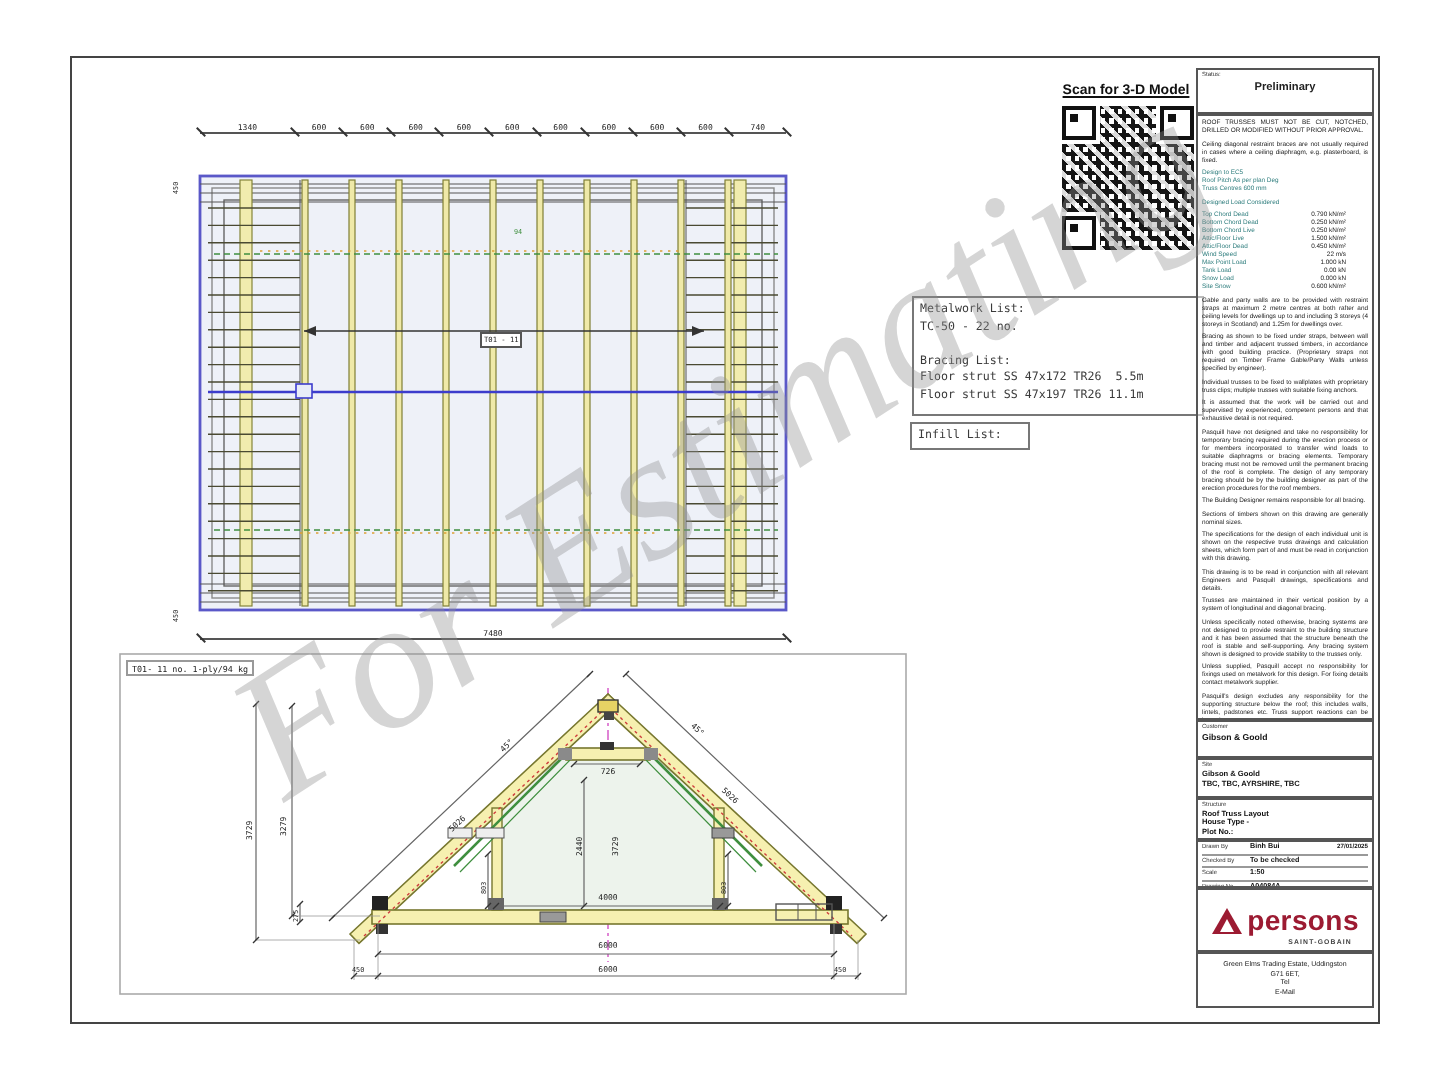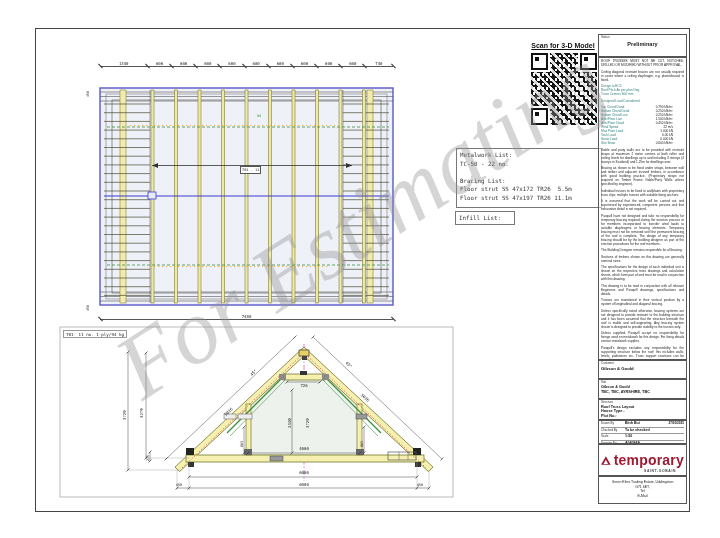--- a/index.html
+++ b/index.html
@@ -316,21 +316,21 @@
         <span class="l">Drawing No.</span>
         <span class="v">A04084A</span>
       </div>
     </div>
     <div class="rcbox" style="height:32px;">
       <div class="logo-row">
         <svg width="15" height="13" viewBox="0 0 15 13">
           <polygon points="7.5,0 15,13 0,13" fill="#9c1b32"></polygon>
           <polygon points="7.5,5.5 11,12 4,12" fill="#fff"></polygon>
         </svg>
-        <span class="brand">temporary</span>
+        <span class="brand">persons</span>
       </div>
       <div class="group">SAINT-GOBAIN</div>
     </div>
     <div class="rcbox addr" style="height:28px;">
         <div>Green Elms Trading Estate, Uddingston</div>
         <div>G71 6ET,</div>
         <div>Tel</div>
         <div>E-Mail</div>
       </div>
   </div>

